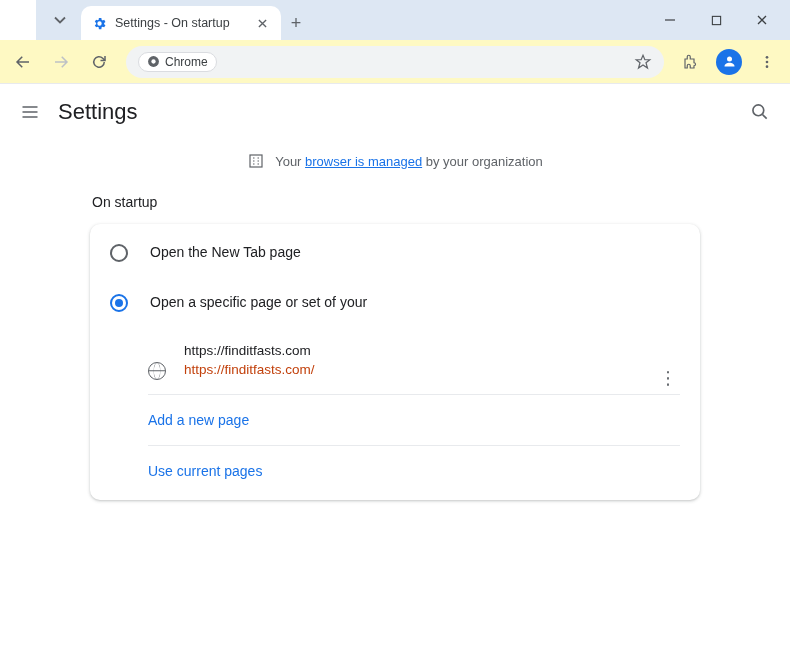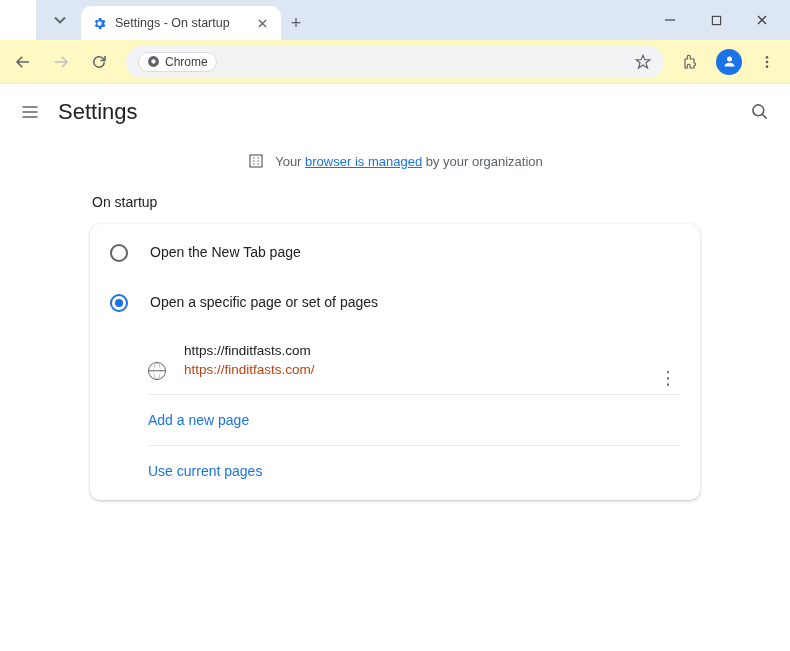--- a/index.html
+++ b/index.html
@@ -181,21 +181,21 @@
   <div class="card">
 
     <div class="row">
       <span class="radio"></span>
       <span>Open the New Tab page</span>
     </div>
 
 
     <div class="row">
       <span class="radio sel"></span>
-      <span>Open a specific page or set of pages</span>
+      <span>Open a specific page or set of your</span>
     </div>
 
     <div class="pagerow">
       <span class="globe"></span>
       <div class="pageinfo">
         <span>https://finditfasts.com</span>
         <span class="sub">https://finditfasts.com/</span>
       </div>
       <span class="kebab">⋮</span>
     </div>

